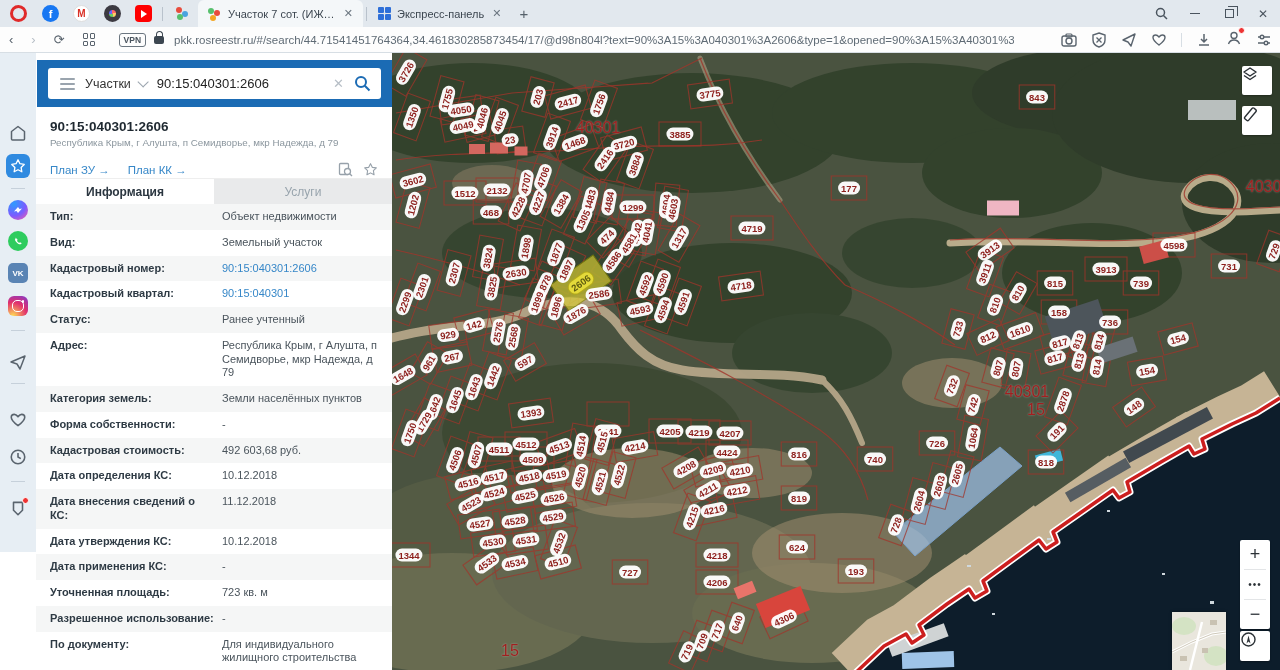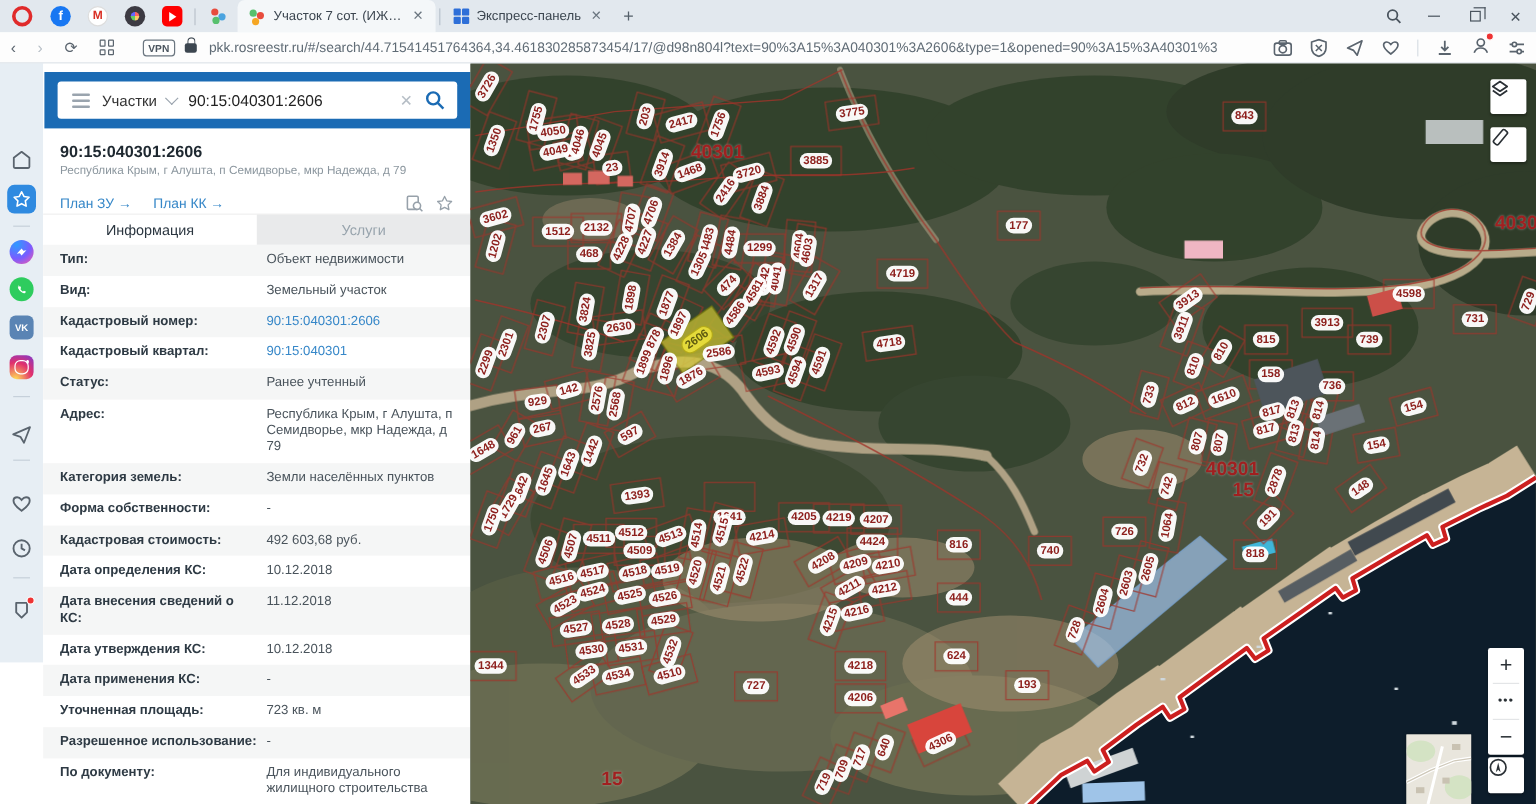--- a/index.html
+++ b/index.html
@@ -71,36 +71,36 @@
   .collapser { position:absolute; left:356px; top:17px; width:12px; height:30px; background:#1b6bb4; border-radius:0 4px 4px 0; color:#fff; font-size:11px; display:flex; align-items:center; justify-content:center; }
 
   .result-hd { position:absolute; left:0; top:61px; width:356px; padding:5px 14px 0; }
   .res-title { font-size:13.5px; font-weight:bold; color:#1e2830; }
   .res-addr { font-size:9.8px; color:#8b969e; margin-top:3px; white-space:nowrap; }
   .res-links { margin-top:14px; display:flex; align-items:center; font-size:11.5px; color:#3687c8; gap:18px; }
   .res-icons { margin-left:auto; display:flex; gap:10px; color:#97a1aa; }
 
   .ptabs { position:absolute; left:0; top:125px; width:356px; height:26px; display:flex; border-top:1px solid #eee; }
   .ptab { flex:1; display:flex; align-items:center; justify-content:center; font-size:12px; }
-  .ptab.on { background:#fff; color:#2b3640; font-weight:normal; }
+  .ptab.on { background:#fff; color:#2b3640; font-weight:bold; }
   .ptab.off { background:#e9eaeb; color:#98a4ad;text-align:center; }
 
   .itable { position:absolute; left:0; top:151px; width:356px; }
   .irow { display:flex; padding:6px 14px; font-size:11px; line-height:1.25; }
   .irow:nth-child(odd) { background:#f5f6f6; }
   .ilab { width:172px; font-weight:bold; color:#2e3a44; flex:0 0 auto; padding-right:6px; }
   .ival { color:#4a545c; }
   .ival.lnk { color:#3687c8; }
 
   
   .map { position:absolute; left:392px; top:53px; width:888px; height:617px; overflow:hidden; background:#46503c; }
   .map svg { position:absolute; left:0; top:0; }
   .plabel { position:absolute; background:rgba(255,255,255,.96); color:#8d1f1c; font-size:9.5px; font-weight:bold; padding:0 3px; border-radius:7px; white-space:nowrap; line-height:13px; }
   .plabel.sel { background:#e4da3a; color:#5f5c10; box-shadow:0 0 0 1px #b5ab19; }
-  .plabel.qlabel { background:none; color:#a02020; font-size:16px; font-weight:bold; text-shadow:0 0 2px rgba(255,255,255,.45); padding:0; border-radius:0; }
+  .plabel.qlabel { background:none; color:#a02020; font-size:16px; font-weight:normal; text-shadow:0 0 2px rgba(255,255,255,.45); padding:0; border-radius:0; }
 
   .mapbtn { position:absolute; width:30px; background:#fff; border-radius:2px; box-shadow:0 1px 2px rgba(0,0,0,.3); display:flex; flex-direction:column; align-items:center; }
   .mb-cell { width:30px; height:29px; display:flex; align-items:center; justify-content:center; color:#2b3136; font-size:18px; }
   .mb-sep { width:22px; height:1px; background:#e3e5e7; }
   .minimap { position:absolute; left:780px; top:559px; width:54px; height:58px; background:#e9e6dd; box-shadow:0 0 3px rgba(0,0,0,.4); }
 </style>
 </head>
 <body>
 
 <div class="tabbar">
@@ -729,21 +729,21 @@
       <div class="plabel" style="left: 338px; top: 380px; transform: translate(-50%, -50%) rotate(0deg);">4207</div>
       <div class="plabel" style="left: 335px; top: 399px; transform: translate(-50%, -50%) rotate(0deg);">4424</div>
       <div class="plabel" style="left: 294px; top: 415px; transform: translate(-50%, -50%) rotate(-30deg);">4208</div>
       <div class="plabel" style="left: 321px; top: 417px; transform: translate(-50%, -50%) rotate(-15deg);">4209</div>
       <div class="plabel" style="left: 348px; top: 418px; transform: translate(-50%, -50%) rotate(-10deg);">4210</div>
       <div class="plabel" style="left: 316px; top: 437px; transform: translate(-50%, -50%) rotate(-30deg);">4211</div>
       <div class="plabel" style="left: 345px; top: 438px; transform: translate(-50%, -50%) rotate(-10deg);">4212</div>
       <div class="plabel" style="left: 322px; top: 457px; transform: translate(-50%, -50%) rotate(-12deg);">4216</div>
       <div class="plabel" style="left: 300px; top: 464px; transform: translate(-50%, -50%) rotate(-70deg);">4215</div>
       <div class="plabel" style="left: 407px; top: 401px; transform: translate(-50%, -50%) rotate(0deg);">816</div>
-      <div class="plabel" style="left: 407px; top: 445px; transform: translate(-50%, -50%) rotate(0deg);">444</div>
+      <div class="plabel" style="left: 407px; top: 445px; transform: translate(-50%, -50%) rotate(0deg);">819</div>
       <div class="plabel" style="left: 654px; top: 409px; transform: translate(-50%, -50%) rotate(0deg);">818</div>
       <div class="plabel" style="left: 76px; top: 430px; transform: translate(-50%, -50%) rotate(-15deg);">4516</div>
       <div class="plabel" style="left: 102px; top: 424px; transform: translate(-50%, -50%) rotate(-12deg);">4517</div>
       <div class="plabel" style="left: 137px; top: 424px; transform: translate(-50%, -50%) rotate(-12deg);">4518</div>
       <div class="plabel" style="left: 164px; top: 422px; transform: translate(-50%, -50%) rotate(-10deg);">4519</div>
       <div class="plabel" style="left: 188px; top: 424px; transform: translate(-50%, -50%) rotate(-75deg);">4520</div>
       <div class="plabel" style="left: 208px; top: 429px; transform: translate(-50%, -50%) rotate(-75deg);">4521</div>
       <div class="plabel" style="left: 227px; top: 422px; transform: translate(-50%, -50%) rotate(-75deg);">4522</div>
       <div class="plabel" style="left: 102px; top: 440px; transform: translate(-50%, -50%) rotate(-15deg);">4524</div>
       <div class="plabel" style="left: 133px; top: 443px; transform: translate(-50%, -50%) rotate(-12deg);">4525</div>

